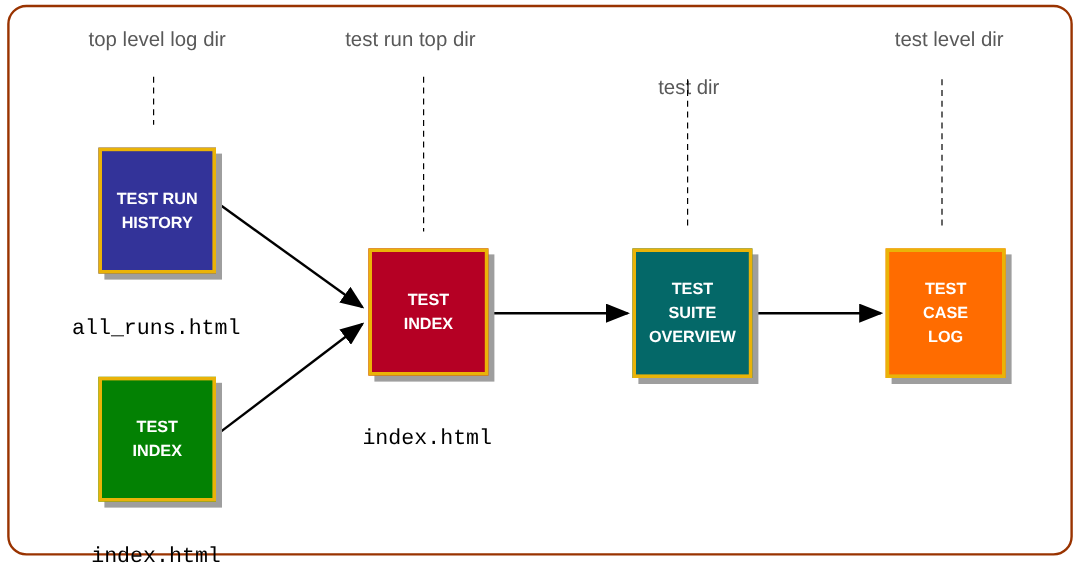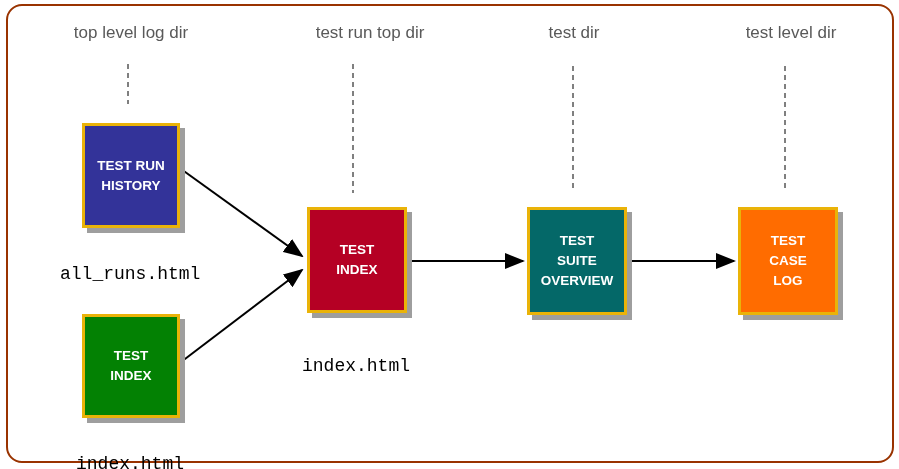--- a/index.html
+++ b/index.html
@@ -85,22 +85,22 @@
   #file-index-top  { left: 76px;  top: 434px; }
 </style>
 </head>
 <body>
 
 <div id="canvas">
 
   <div id="frame" style="border-color: rgb(153, 51, 0);"></div>
 
   <div class="col-heading" style="left: 131px; color: rgb(89, 89, 89);">top level log dir</div>
-  <div class="col-heading" style="left: 370px; color: rgb(89, 89, 89); text-align: center;">test run top dir</div>
-  <div class="col-heading" style="left: 574px; color: rgb(89, 89, 89);">test dir</div>
+  <div class="col-heading" style="left: 342px; color: rgb(89, 89, 89); text-align: center;">test run top dir</div>
+  <div class="col-heading" style="left: 574px; color: rgb(89, 89, 89); margin-top: 40px;">test dir</div>
   <div class="col-heading" style="left: 791px; color: rgb(89, 89, 89);">test level dir</div>
 
   <svg id="svg-layer">
     <defs>
       <marker id="arrowhead" markerWidth="10" markerHeight="8" refX="9" refY="4" orient="auto">
         <path d="M0,0 L10,4 L0,8 z" fill="#000000"></path>
       </marker>
     </defs>
     <line class="dashed-line" x1="128" y1="64" x2="128" y2="104"></line>
     <line class="dashed-line" x1="353" y1="64" x2="353" y2="193"></line>

